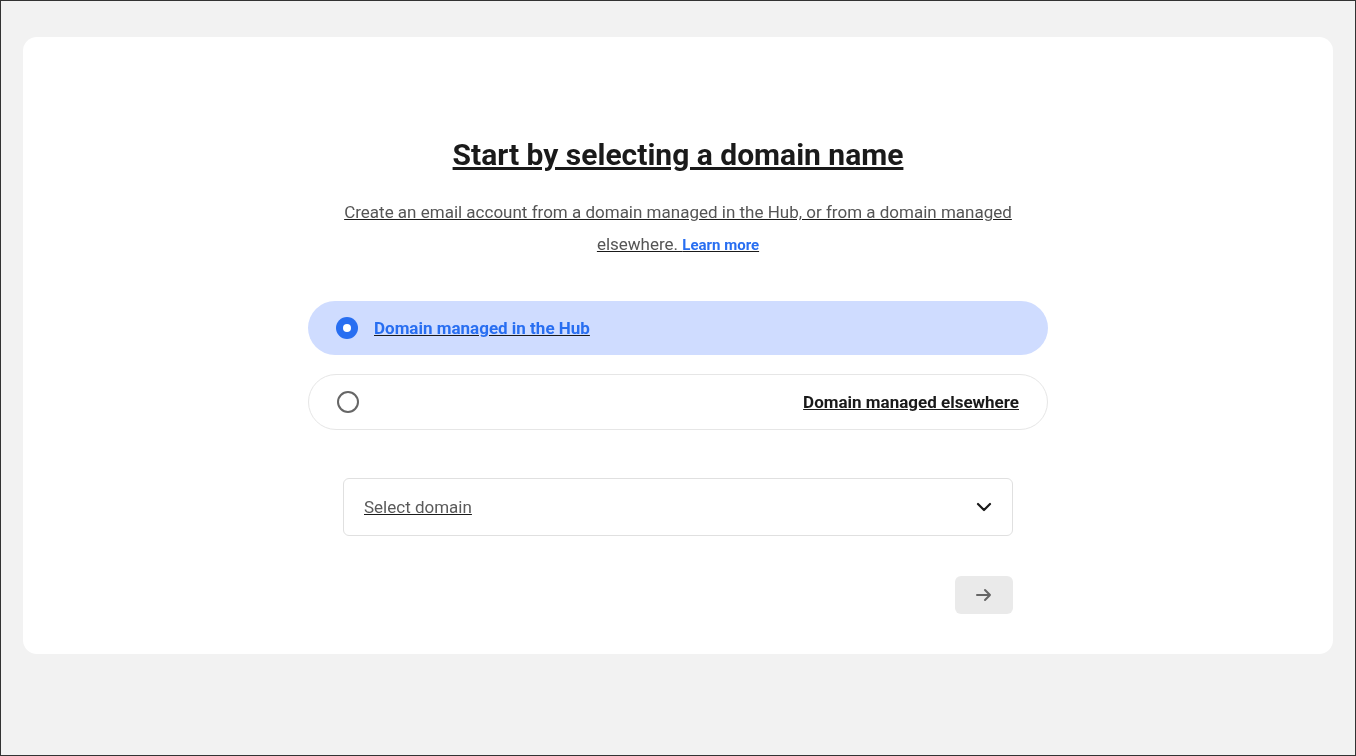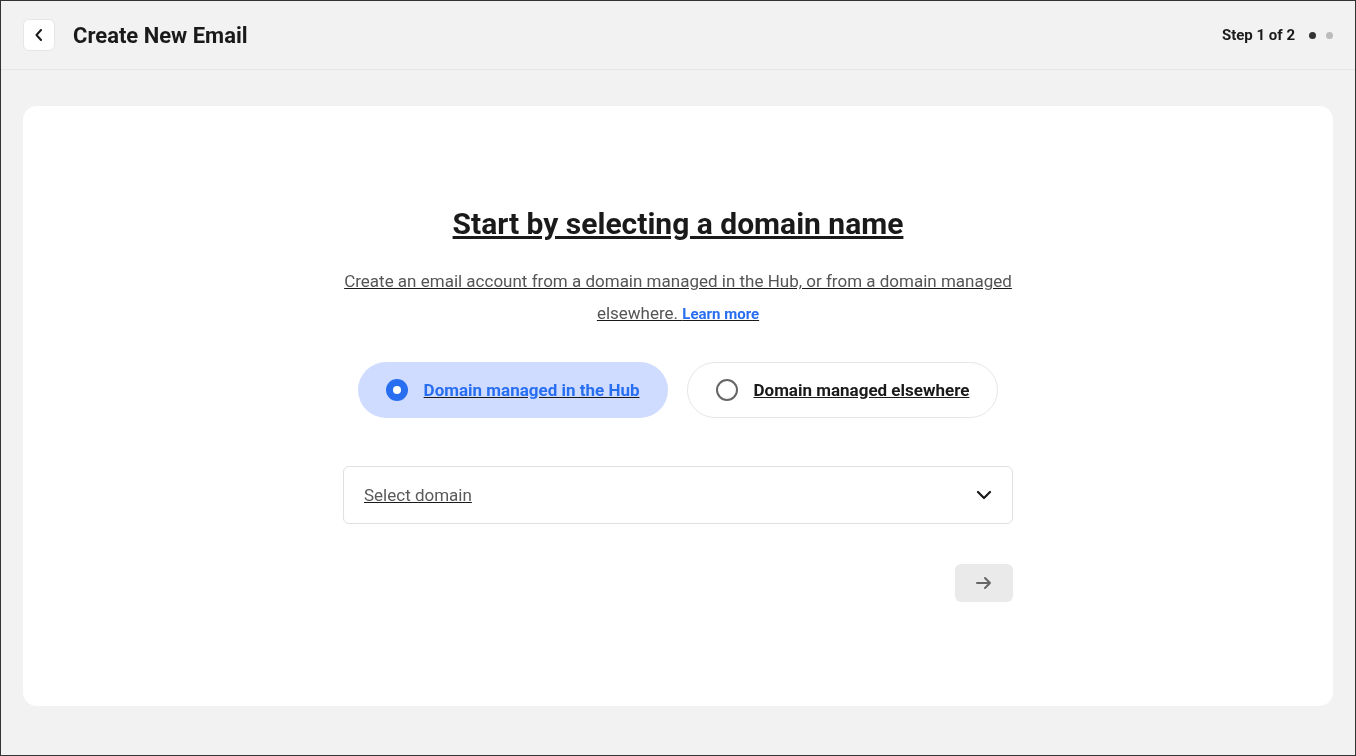--- a/index.html
+++ b/index.html
@@ -88,35 +88,36 @@
     .main-heading {
       font-size: 30px;
       font-weight: 700;
       color: #1a1a1a;
       margin-bottom: 24px;
     }
     .sub-text {
       font-size: 17px;
       color: #555;
       line-height: 1.9;
-      margin-bottom: 32px;
+      margin-bottom: 40px;
     }
     .learn-more {
       color: #286ef1;
       font-weight: 700;
       text-decoration: none;
       font-size: 15px;
       cursor: pointer;
     }
 
     .pill-row {
       display: flex;
       justify-content: center;
       gap: 19px;
       margin-bottom: 48px;
+      flex-direction: column;
     }
     .pill {
       display: flex;
       align-items: center;
       gap: 16px;
       border-radius: 999px;
       padding: 16px 28px;
       font-size: 17px;
       font-weight: 700;
       cursor: pointer;
@@ -197,37 +198,20 @@
       justify-content: center;
       color: #666;
       cursor: pointer;
       border: none;
     }
   </style>
 </head>
 <body>
 
 <div class="outer">
-  <div class="topbar">
-    <div class="topbar-left">
-      <div class="back-btn">
-        <svg width="8" height="12" viewBox="0 0 8 12" fill="none">
-            <path d="M6 1L1.5 6L6 11" stroke="#1a1a1a" stroke-width="2" stroke-linecap="round" stroke-linejoin="round"></path>
-          </svg>
-      </div>
-      <div class="page-title">Create New Email</div>
-    </div>
-    <div class="topbar-right">
-      <div class="step-label">Step 1 of 2</div>
-      <div class="step-dots">
-        <div class="step-dot active"></div>
-        <div class="step-dot inactive"></div>
-      </div>
-    </div>
-  </div>
 
   <div class="content-wrap">
     <div class="card">
       <div class="center-col">
         <h1 class="main-heading">Start by selecting a domain name</h1>
         <p class="sub-text">
           <span>Create an email account from a domain managed in the Hub, or from a domain managed elsewhere. </span><a class="learn-more">Learn more</a>
         </p>
 
         <div class="pill-row">

